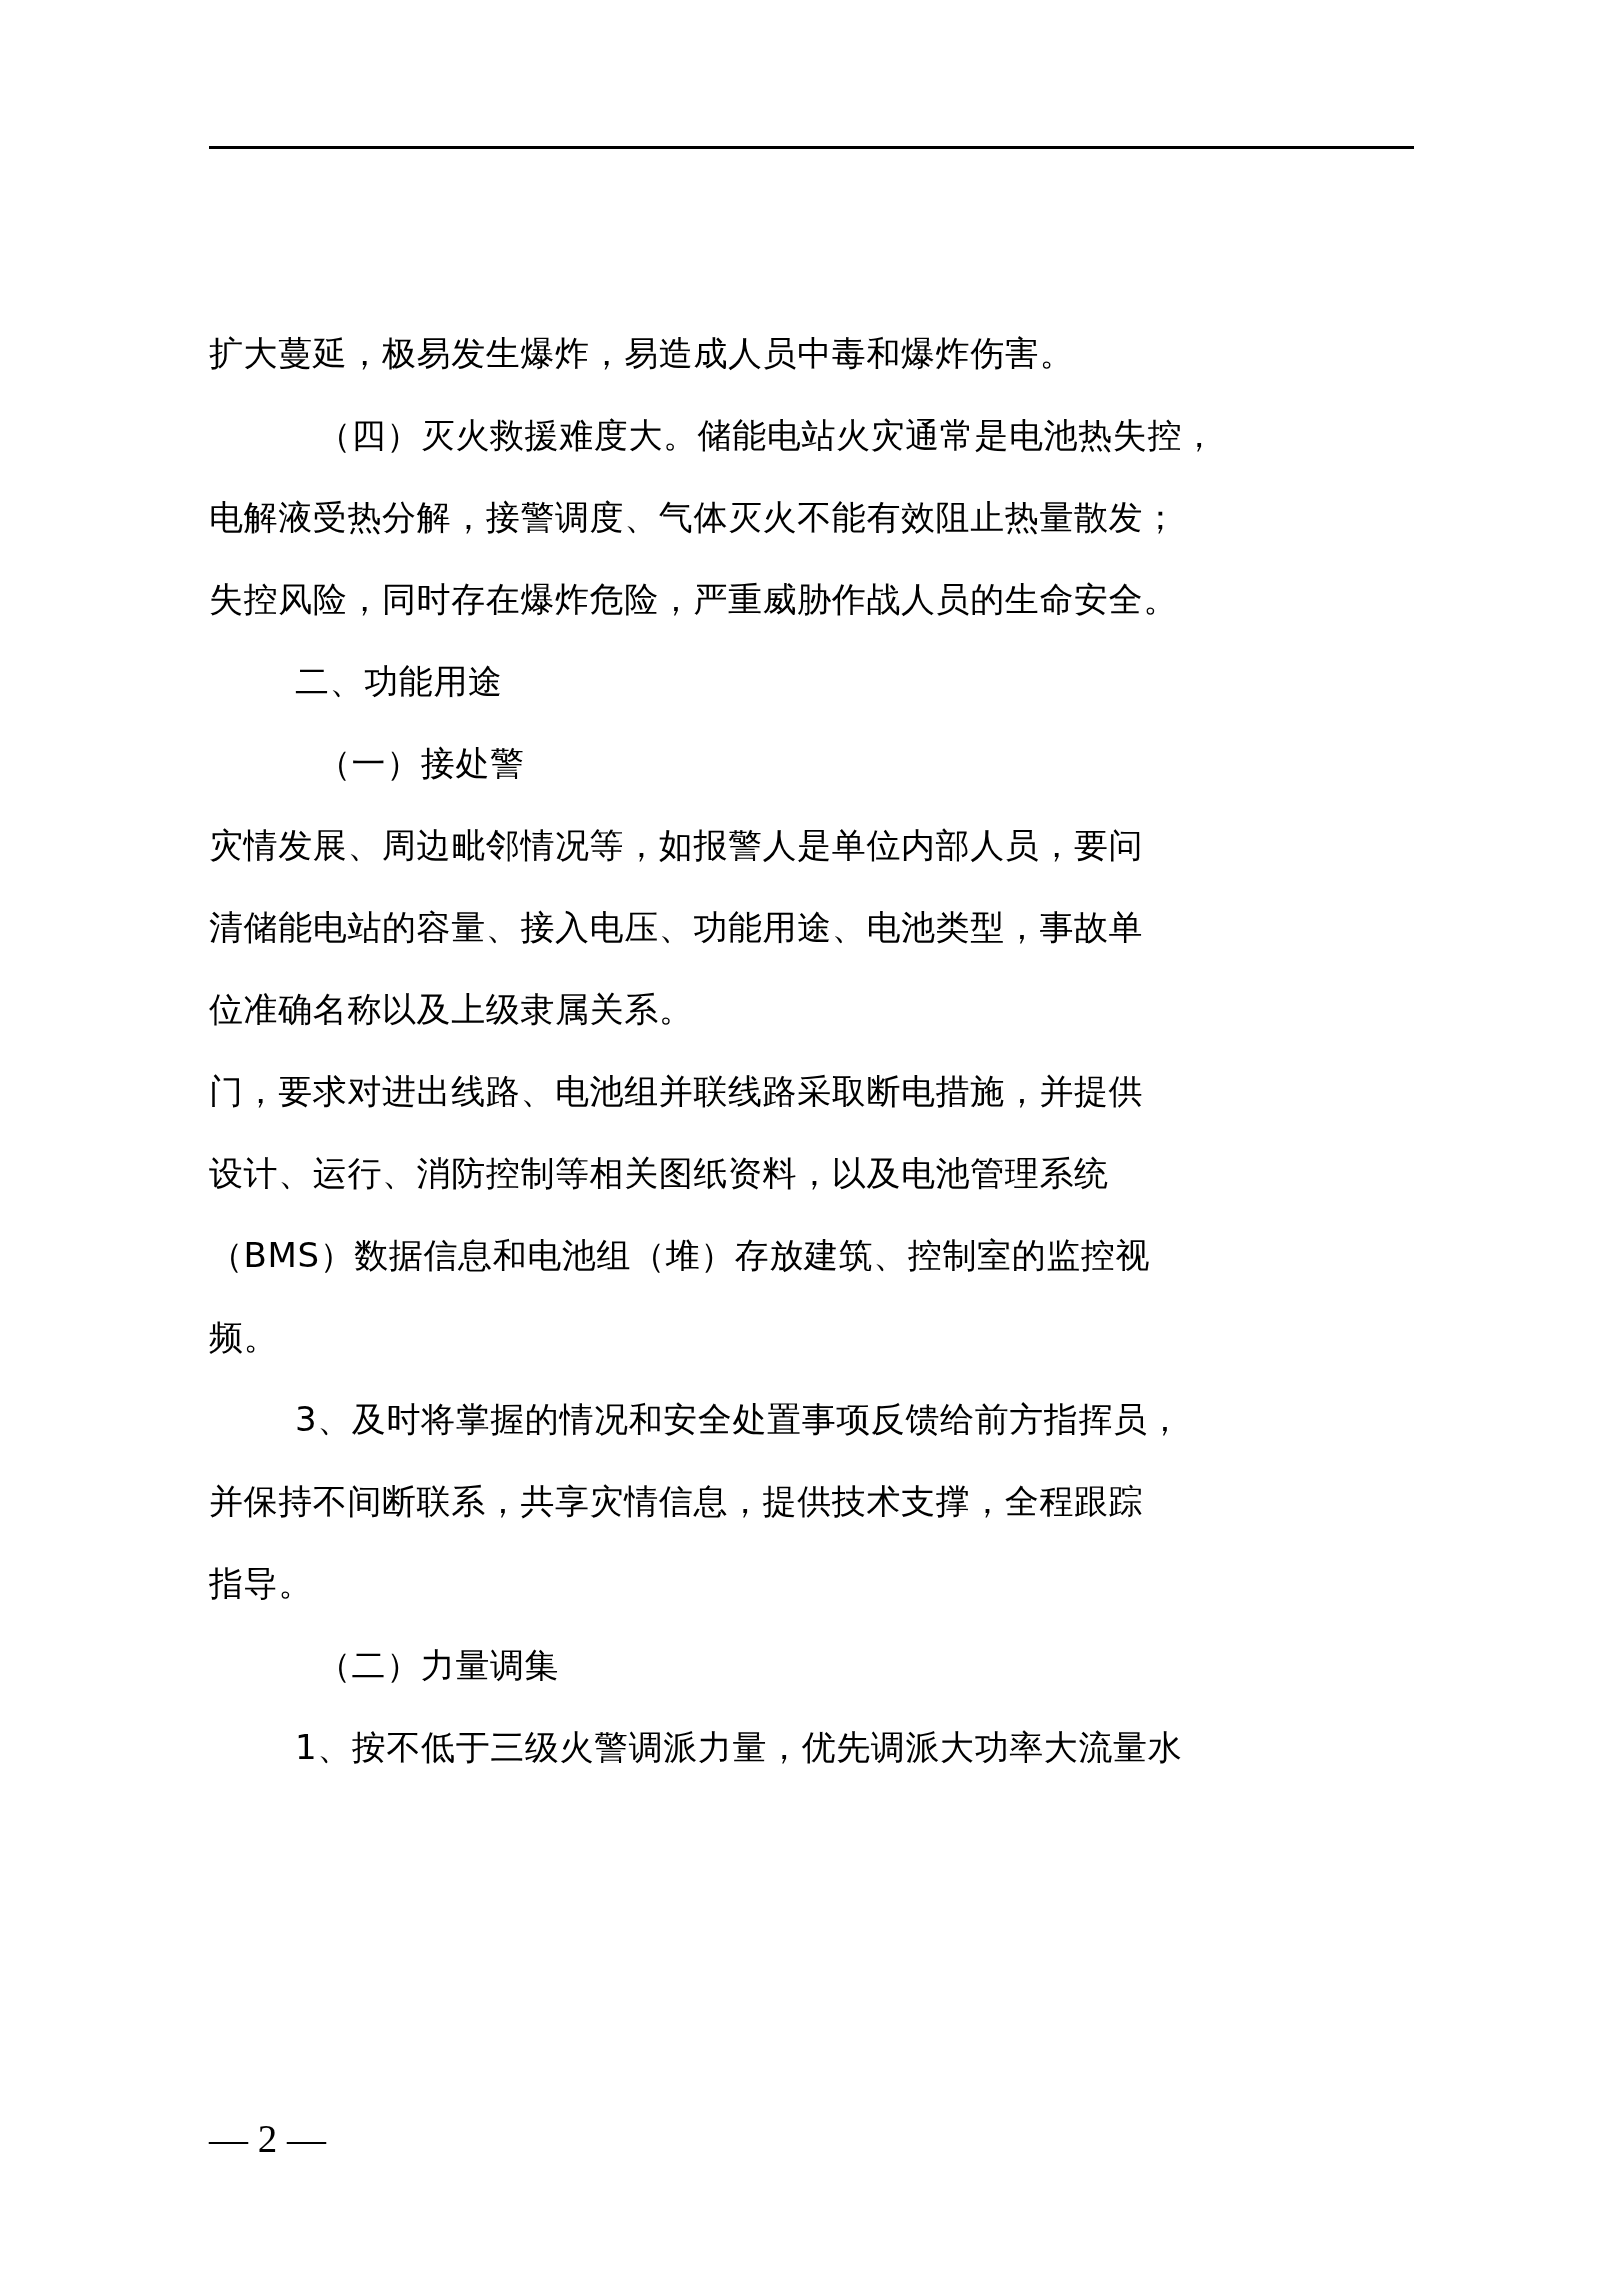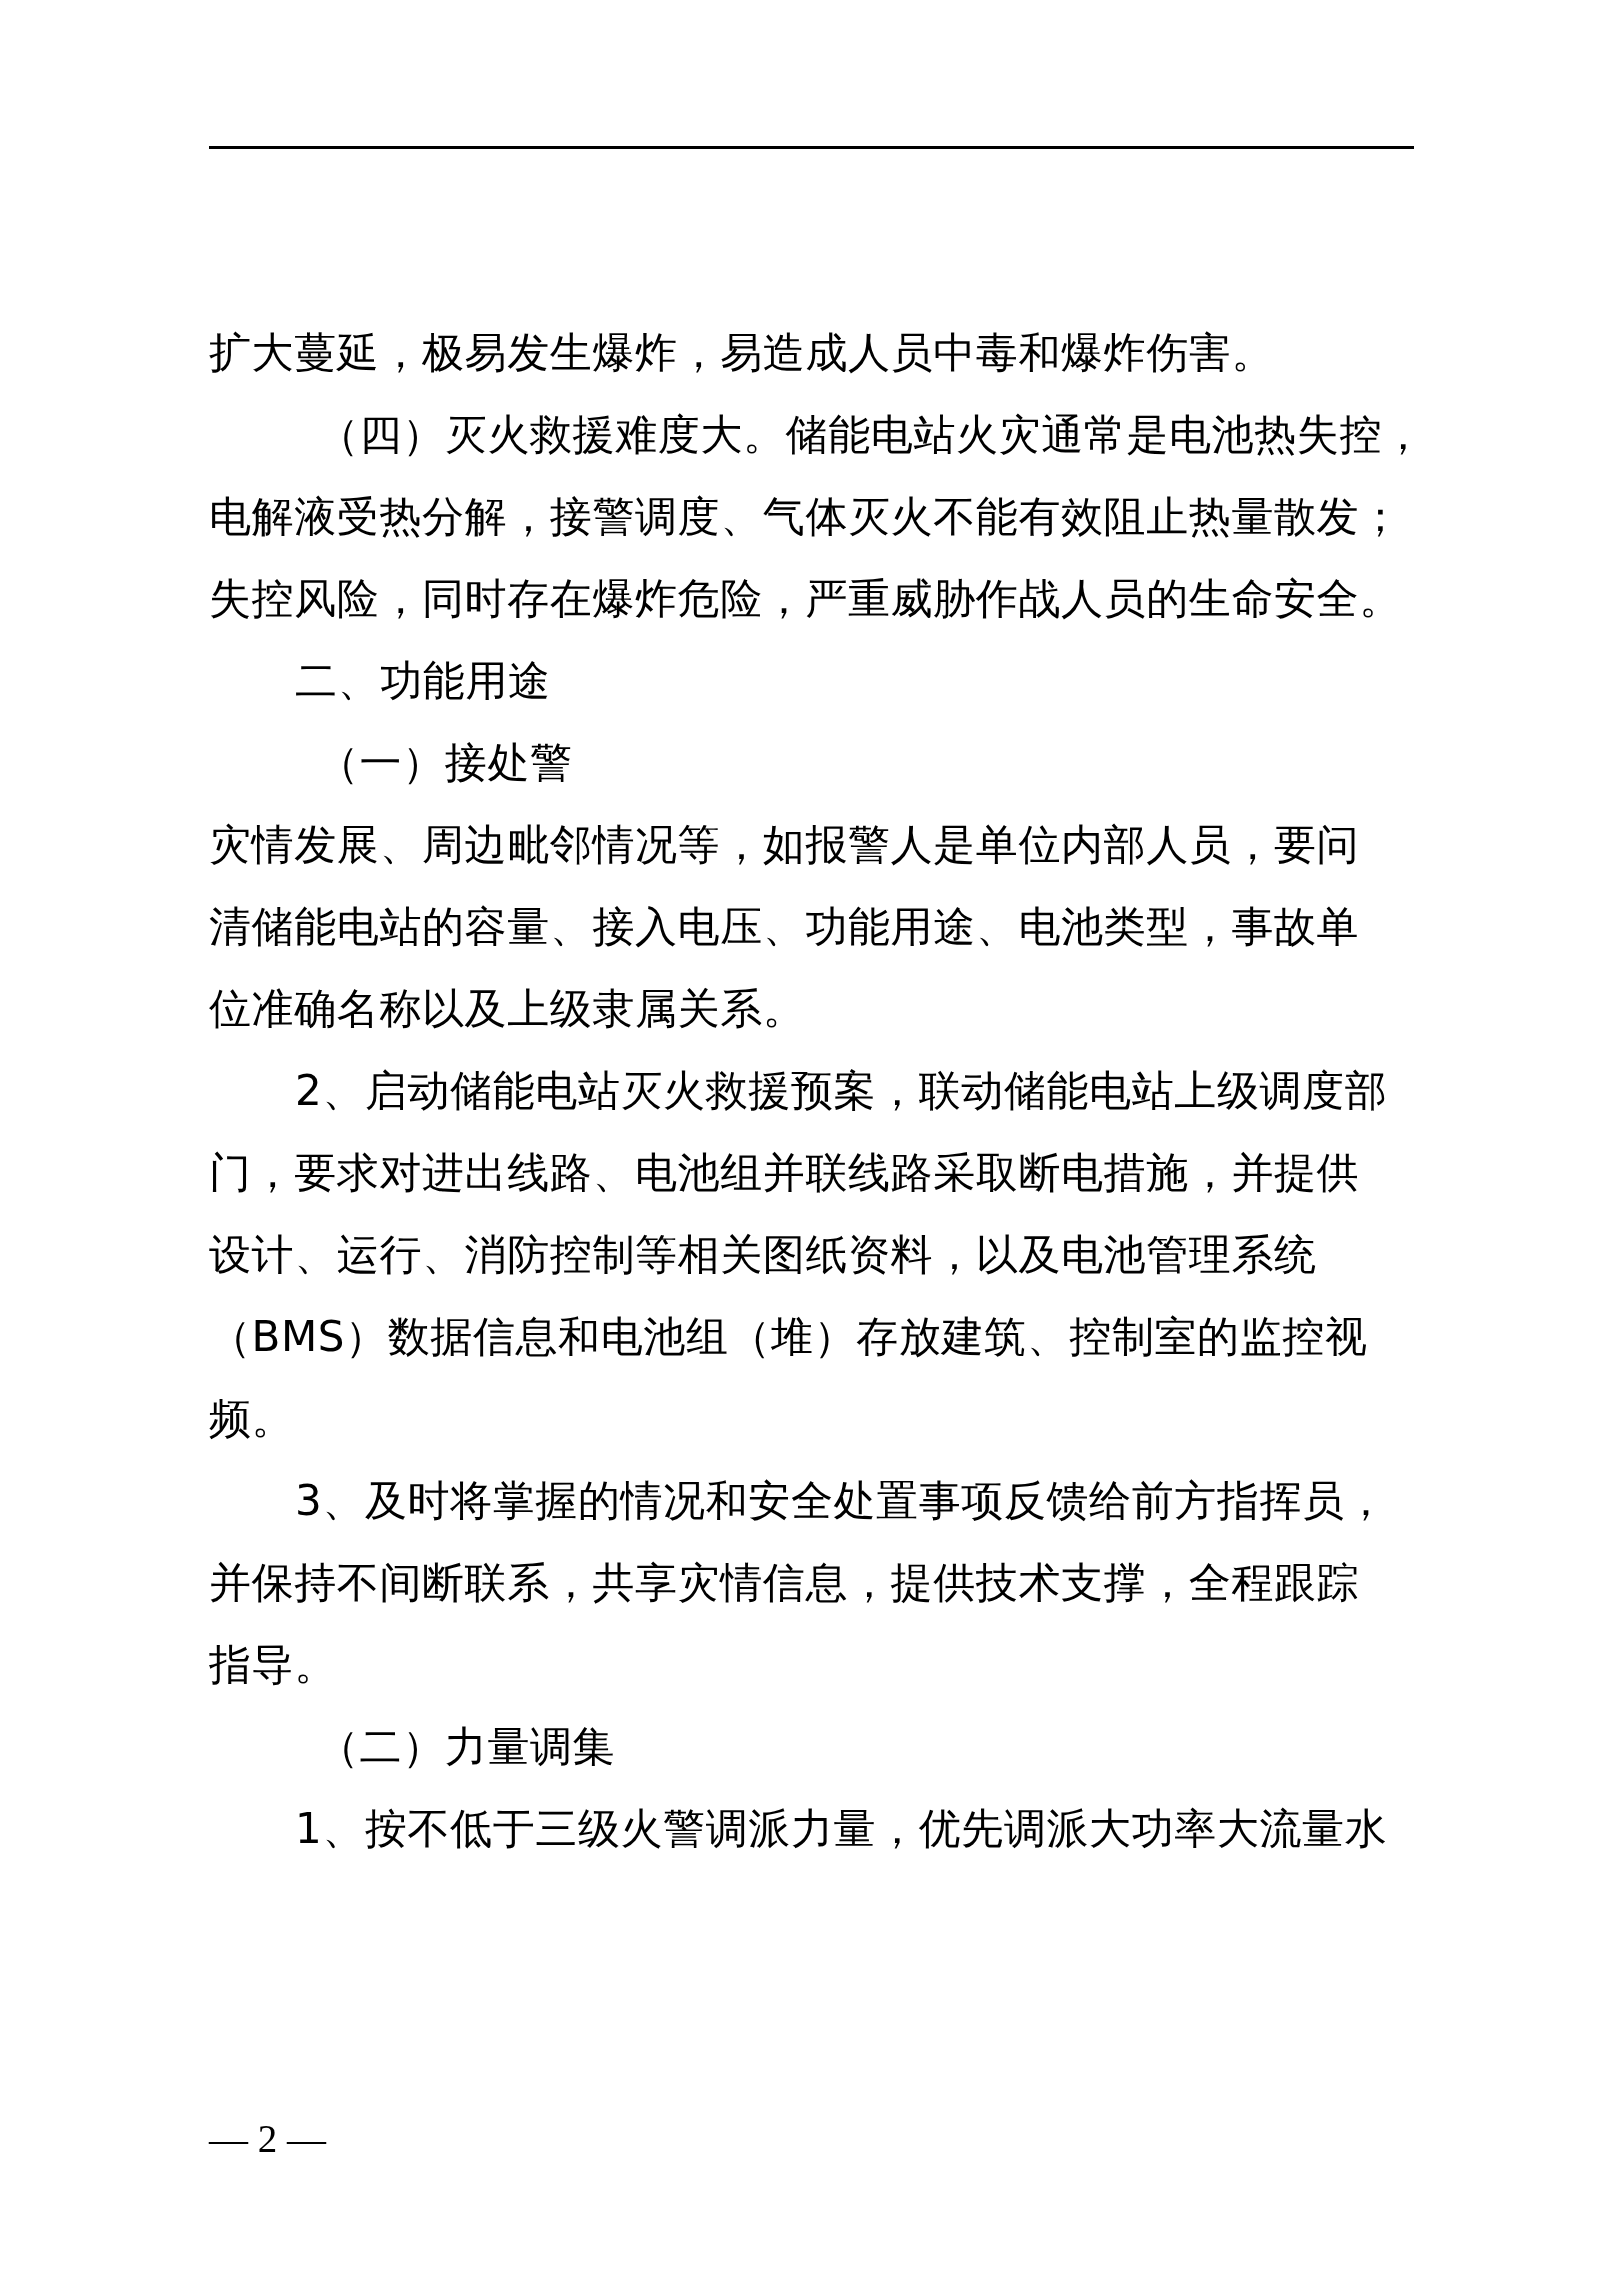--- a/index.html
+++ b/index.html
@@ -21,21 +21,21 @@
       width: 1205px;
       height: 2.9px;
       background: #000000;
     }
     .body-text {
       position: absolute;
       left: 209px;
       top: 312px;
       width: 1208px;
       font-family: "DejaVu Sans", "Liberation Sans", sans-serif;
-      font-size: 42px;
+      font-size: 34px;
       line-height: 82px;
       letter-spacing: 0.6px;
     }
     .line {
       display: block;
       height: 82px;
       white-space: nowrap;
       overflow: visible;
     }
     .indent1 { padding-left: 86px; }
@@ -58,21 +58,20 @@
 <div class="body-text">
   <span class="line">扩大蔓延，极易发生爆炸，易造成人员中毒和爆炸伤害。</span>
   <span class="line indent15">（四）灭火救援难度大。储能电站火灾通常是电池热失控，</span>
   <span class="line">电解液受热分解，接警调度、气体灭火不能有效阻止热量散发；</span>
   <span class="line">失控风险，同时存在爆炸危险，严重威胁作战人员的生命安全。</span>
   <span class="line indent1">二、功能用途</span>
   <span class="line indent15">（一）接处警</span>
   <span class="line">灾情发展、周边毗邻情况等，如报警人是单位内部人员，要问</span>
   <span class="line">清储能电站的容量、接入电压、功能用途、电池类型，事故单</span>
   <span class="line">位准确名称以及上级隶属关系。</span>
-  <span class="line indent1">2、启动储能电站灭火救援预案，联动储能电站上级调度部</span>
   <span class="line">门，要求对进出线路、电池组并联线路采取断电措施，并提供</span>
   <span class="line">设计、运行、消防控制等相关图纸资料，以及电池管理系统</span>
   <span class="line">（BMS）数据信息和电池组（堆）存放建筑、控制室的监控视</span>
   <span class="line">频。</span>
   <span class="line indent1">3、及时将掌握的情况和安全处置事项反馈给前方指挥员，</span>
   <span class="line">并保持不间断联系，共享灾情信息，提供技术支撑，全程跟踪</span>
   <span class="line">指导。</span>
   <span class="line indent15">（二）力量调集</span>
   <span class="line indent1">1、按不低于三级火警调派力量，优先调派大功率大流量水</span>
 </div>

